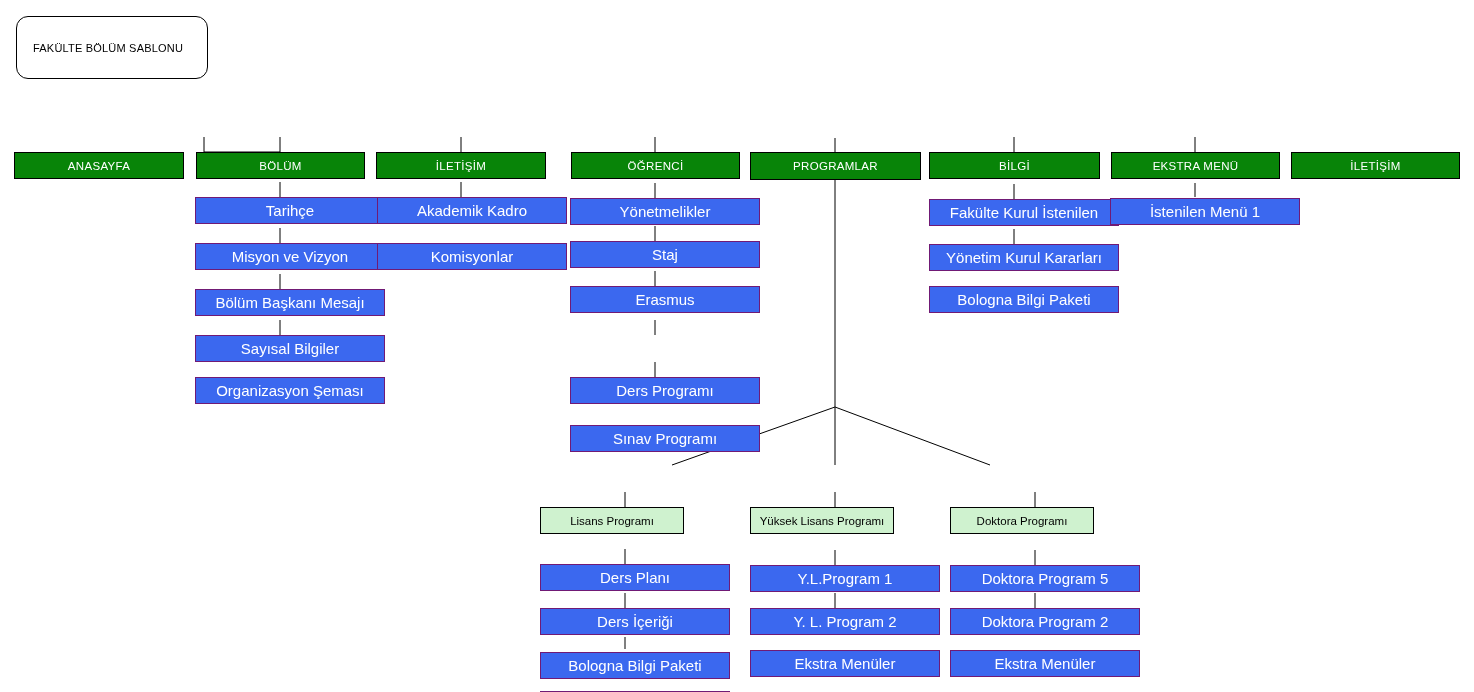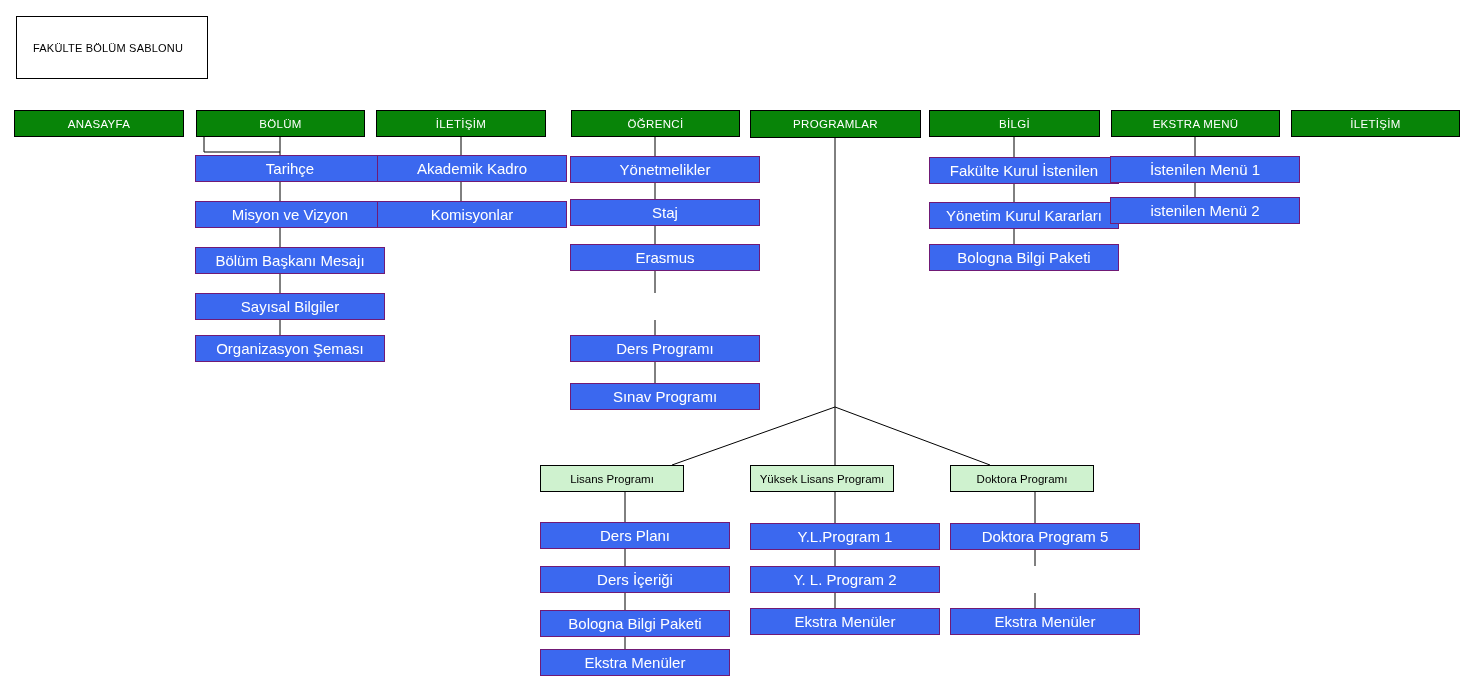--- a/index.html
+++ b/index.html
@@ -11,25 +11,26 @@
     overflow:hidden;
   }
   .lines{position:absolute;left:0;top:0;z-index:0;}
   .node{
     position:absolute;
     display:flex;align-items:center;justify-content:center;
     text-align:center;
     box-sizing:border-box;
     z-index:1;
     white-space:nowrap;
+    margin-top:42px;
   }
   .title-box{
     position:absolute;
     left:16px;top:16px;width:192px;height:63px;
-    border:1px solid #000000;border-radius:0;
+    border:1px solid #000000;border-radius:12px;
     background:#ffffff;color:#000000;
     display:flex;align-items:center;
     padding-left:16px;box-sizing:border-box;
     font-size:11px;letter-spacing:.2px;
     z-index:1;
   }
   .green{
     height:27px;width:170px;
     background:#088408;
     border:1.5px solid #000000;
@@ -126,31 +127,31 @@
   <div class="node blue" style="left:570px;top:199px">Staj</div>
   <div class="node blue" style="left:570px;top:244px">Erasmus</div>
   <div class="node blue" style="left:570px;top:335px">Ders Programı</div>
   <div class="node blue" style="left:570px;top:383px">Sınav Programı</div>
 
   <div class="node blue" style="left:929px;top:157px">Fakülte Kurul İstenilen</div>
   <div class="node blue" style="left:929px;top:202px">Yönetim Kurul Kararları</div>
   <div class="node blue" style="left:929px;top:244px">Bologna Bilgi Paketi</div>
 
   <div class="node blue" style="left:1110px;top:156px">İstenilen Menü 1</div>
-  <div class="node blue" style="left:1110px;top:197px">istenilen Menü 2</div>
 
   <div class="node lightgreen" style="left:540px;top:465px">Lisans Programı</div>
   <div class="node lightgreen" style="left:750px;top:465px">Yüksek Lisans Programı</div>
   <div class="node lightgreen" style="left:950px;top:465px">Doktora Programı</div>
 
   <div class="node blue" style="left:540px;top:522px">Ders Planı</div>
   <div class="node blue" style="left:540px;top:566px">Ders İçeriği</div>
   <div class="node blue" style="left:540px;top:610px">Bologna Bilgi Paketi</div>
   <div class="node blue" style="left:540px;top:649px">Ekstra Menüler</div>
 
   <div class="node blue" style="left:750px;top:523px">Y.L.Program 1</div>
   <div class="node blue" style="left:750px;top:566px">Y. L. Program 2</div>
   <div class="node blue" style="left:750px;top:608px">Ekstra Menüler</div>
 
   <div class="node blue" style="left:950px;top:523px">Doktora Program 5</div>
+  <div class="node blue" style="left:950px;top:566px">Doktora Program 2</div>
   <div class="node blue" style="left:950px;top:608px">Ekstra Menüler</div>
 
 </div>
 
 </body></html>

